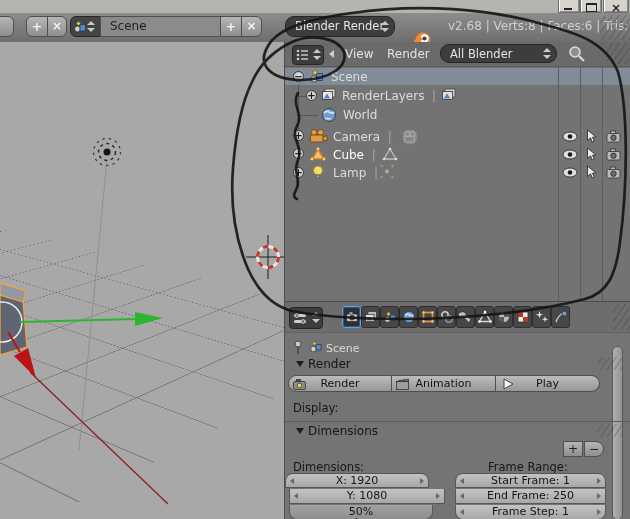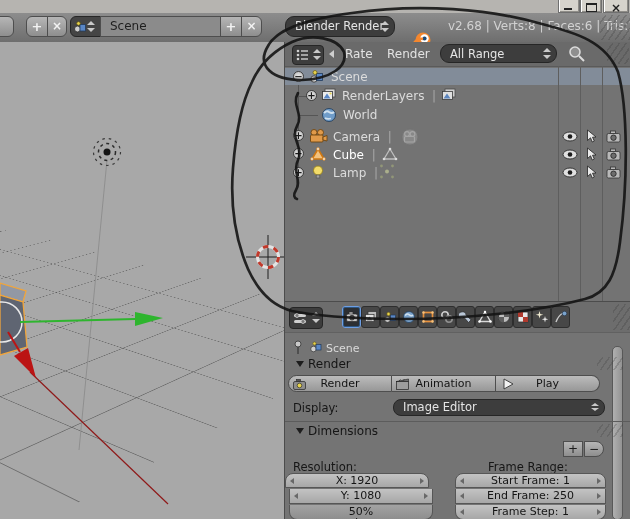--- a/index.html
+++ b/index.html
@@ -162,24 +162,24 @@
             <rect x="5" y="5.3" width="7" height="1.4" fill="#cfcfcf"></rect>
           <circle cx="2" cy="10" r="1.3" fill="#cfcfcf"></circle>
             <rect x="5" y="9.3" width="7" height="1.4" fill="#cfcfcf"></rect>
         </svg>
         <span class="ud" style="right:2px;">
             <i class="up"></i>
             <i class="dn"></i>
           </span>
       </div>
       <div class="abs" style="left:44px;top:8px;width:0;height:0;border-top:4px solid transparent;border-bottom:4px solid transparent;border-right:5px solid #cfcfcf;"></div>
-      <div class="menu" style="left:60px;">Rate</div>
+      <div class="menu" style="left:60px;">View</div>
       <div class="menu" style="left:102px;">Render</div>
       <div class="dd" style="position:absolute;left:155px;top:2px;width:117px;height:19px;line-height:18px;">
-        <span>All Range</span>
+        <span>All Blender</span>
         <span class="ud">
             <i class="up"></i>
             <i class="dn"></i>
           </span>
       </div>
       <svg width="20" height="20" style="position:absolute;left:282px;top:2px;">
         <circle cx="8" cy="8" r="5" fill="#8f8f8f" stroke="#dcdcdc" stroke-width="1.6"></circle>
         <line x1="12" y1="12" x2="17" y2="17" stroke="#dcdcdc" stroke-width="2"></line>
       </svg>
       <div class="abs stripes" style="left:322px;top:1px;width:22px;height:21px;opacity:.5;"></div>
@@ -450,46 +450,39 @@
       <span>Animation</span>
     </div>
     <div class="pbtn" style="left:211px;top:73px;width:104px;border-left:none;border-radius:0 9px 9px 0;">
       <svg width="12" height="12" style="position:absolute;left:6px;top:2px;">
           <polygon points="2,1 11,6 2,11" fill="#f2f2f2" stroke="#333" stroke-width=".9"></polygon>
         </svg>
       <span>Play</span>
     </div>
 
     <div class="plabel" style="left:8px;top:99px;">Display:</div>
-    <div class="dd" style="position:absolute;left:108px;top:97px;width:212px;height:17px;line-height:15px;border-radius:8px;">
-      <span>Image Editor</span>
-      <span class="ud" style="margin-top:-5px;">
-          <i class="up" style="border-bottom-width:3.5px;margin-bottom:2px;"></i>
-          <i class="dn" style="border-top-width:3.5px;"></i>
-        </span>
-    </div>
 
     <div class="abs" style="left:0;top:119px;width:345px;height:1px;background:#5c5c5c;"></div>
 
     <span class="tri-down" style="left:11px;top:126px;"></span>
     <div class="panel-h" style="left:23px;top:122px;">Dimensions</div>
     <div class="abs stripes" style="left:312px;top:122px;width:26px;height:13px;opacity:.45;"></div>
 
     <div class="abs btn-light" style="left:278px;top:139px;width:20px;height:16px;font-size:12px;line-height:14px;font-weight:normal;color:#1c1c1c;"><span>+</span></div>
     <div class="abs btn-light" style="left:299px;top:139px;width:20px;height:16px;border-radius:0 8px 8px 0;font-size:12px;line-height:14px;font-weight:normal;color:#1c1c1c;"><span>−</span></div>
 
-    <div class="plabel" style="left:8px;top:158px;">Resolution:</div>
+    <div class="plabel" style="left:8px;top:158px;">Dimensions:</div>
     <div class="plabel" style="left:171px;top:158px;margin-left:32px;">Frame Range:</div>
 
     <div class="slider" style="left:0;top:171px;width:144px;border-radius:8px 8px 0 0;">
       <span class="sa l"></span>
       <span>X: 1920</span>
       <span class="sa r"></span>
     </div>
-    <div class="slider" style="left:4px;top:187px;width:144px;border-top:none;">
+    <div class="slider" style="left:4px;top:187px;width:156px;border-top:none;">
       <span class="sa l"></span>
       <span>Y: 1080</span>
       <span class="sa r"></span>
     </div>
     <div class="slider dark" style="left:4px;top:203px;width:144px;border-top:none;border-radius:0 0 8px 8px;text-align:center;">
       <span>50%</span>
     </div>
 
     <div class="slider" style="left:170px;top:171px;width:151px;border-radius:8px 8px 0 0;">
       <span class="sa l"></span>

